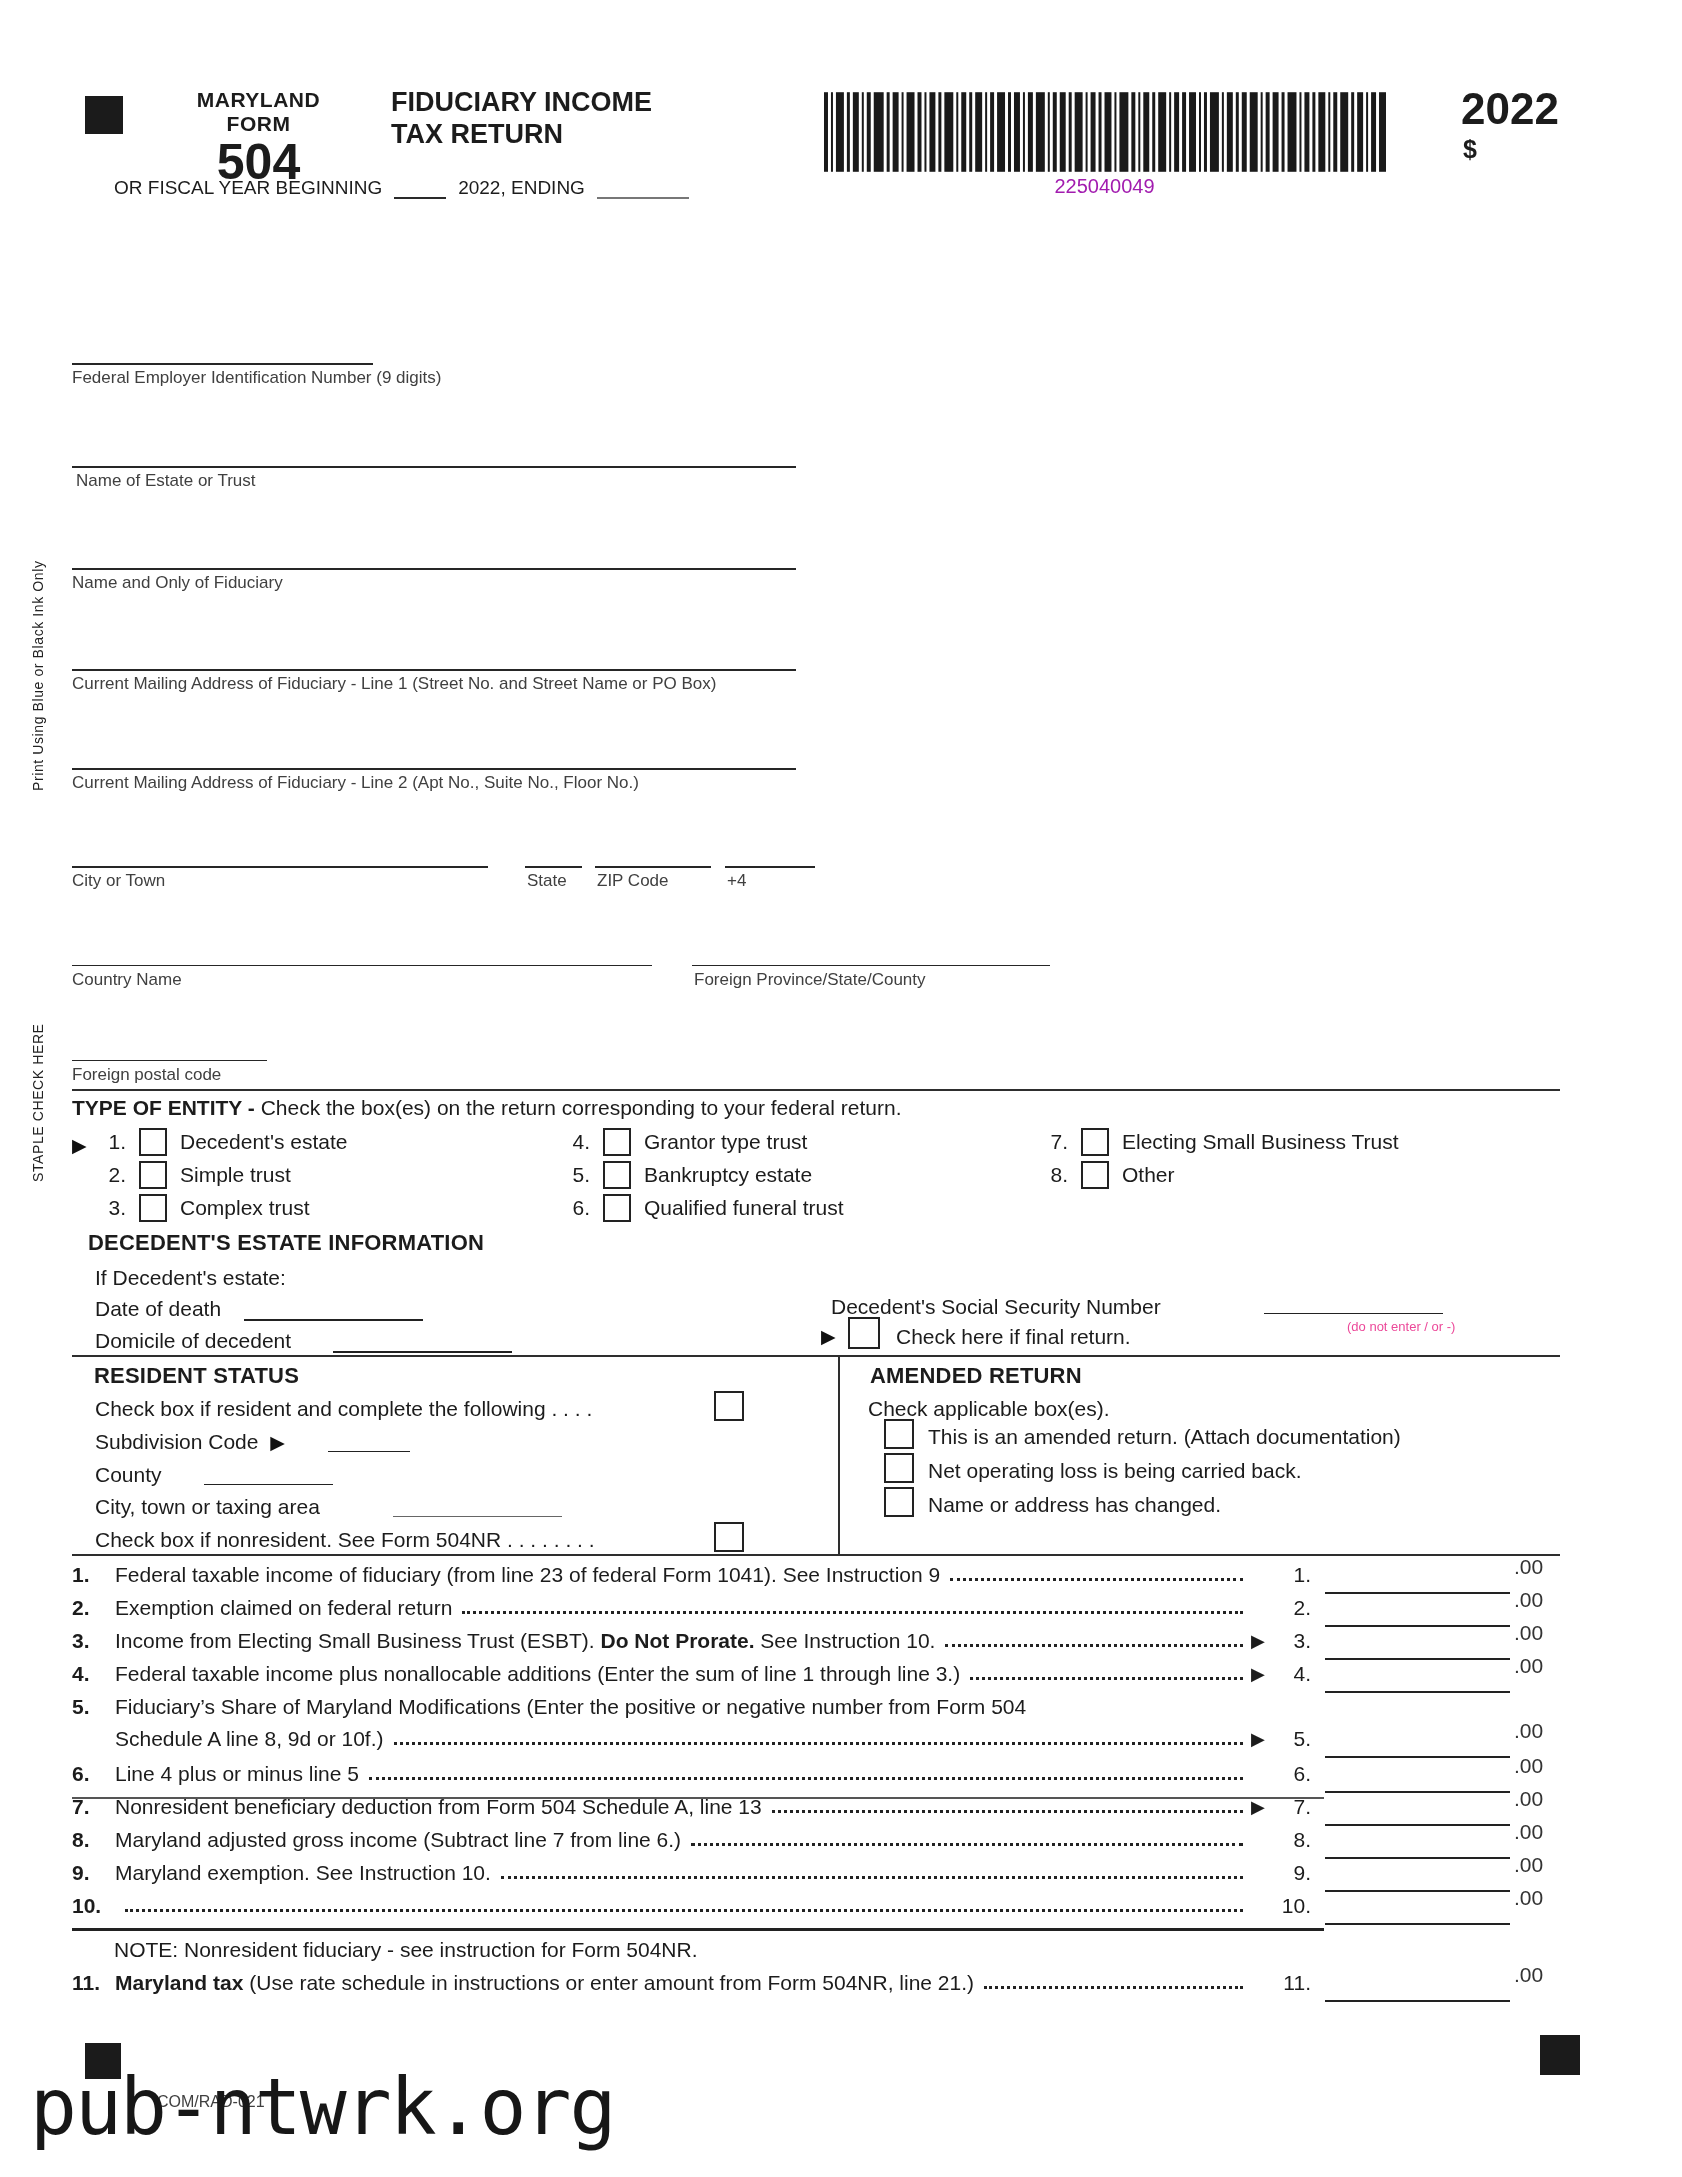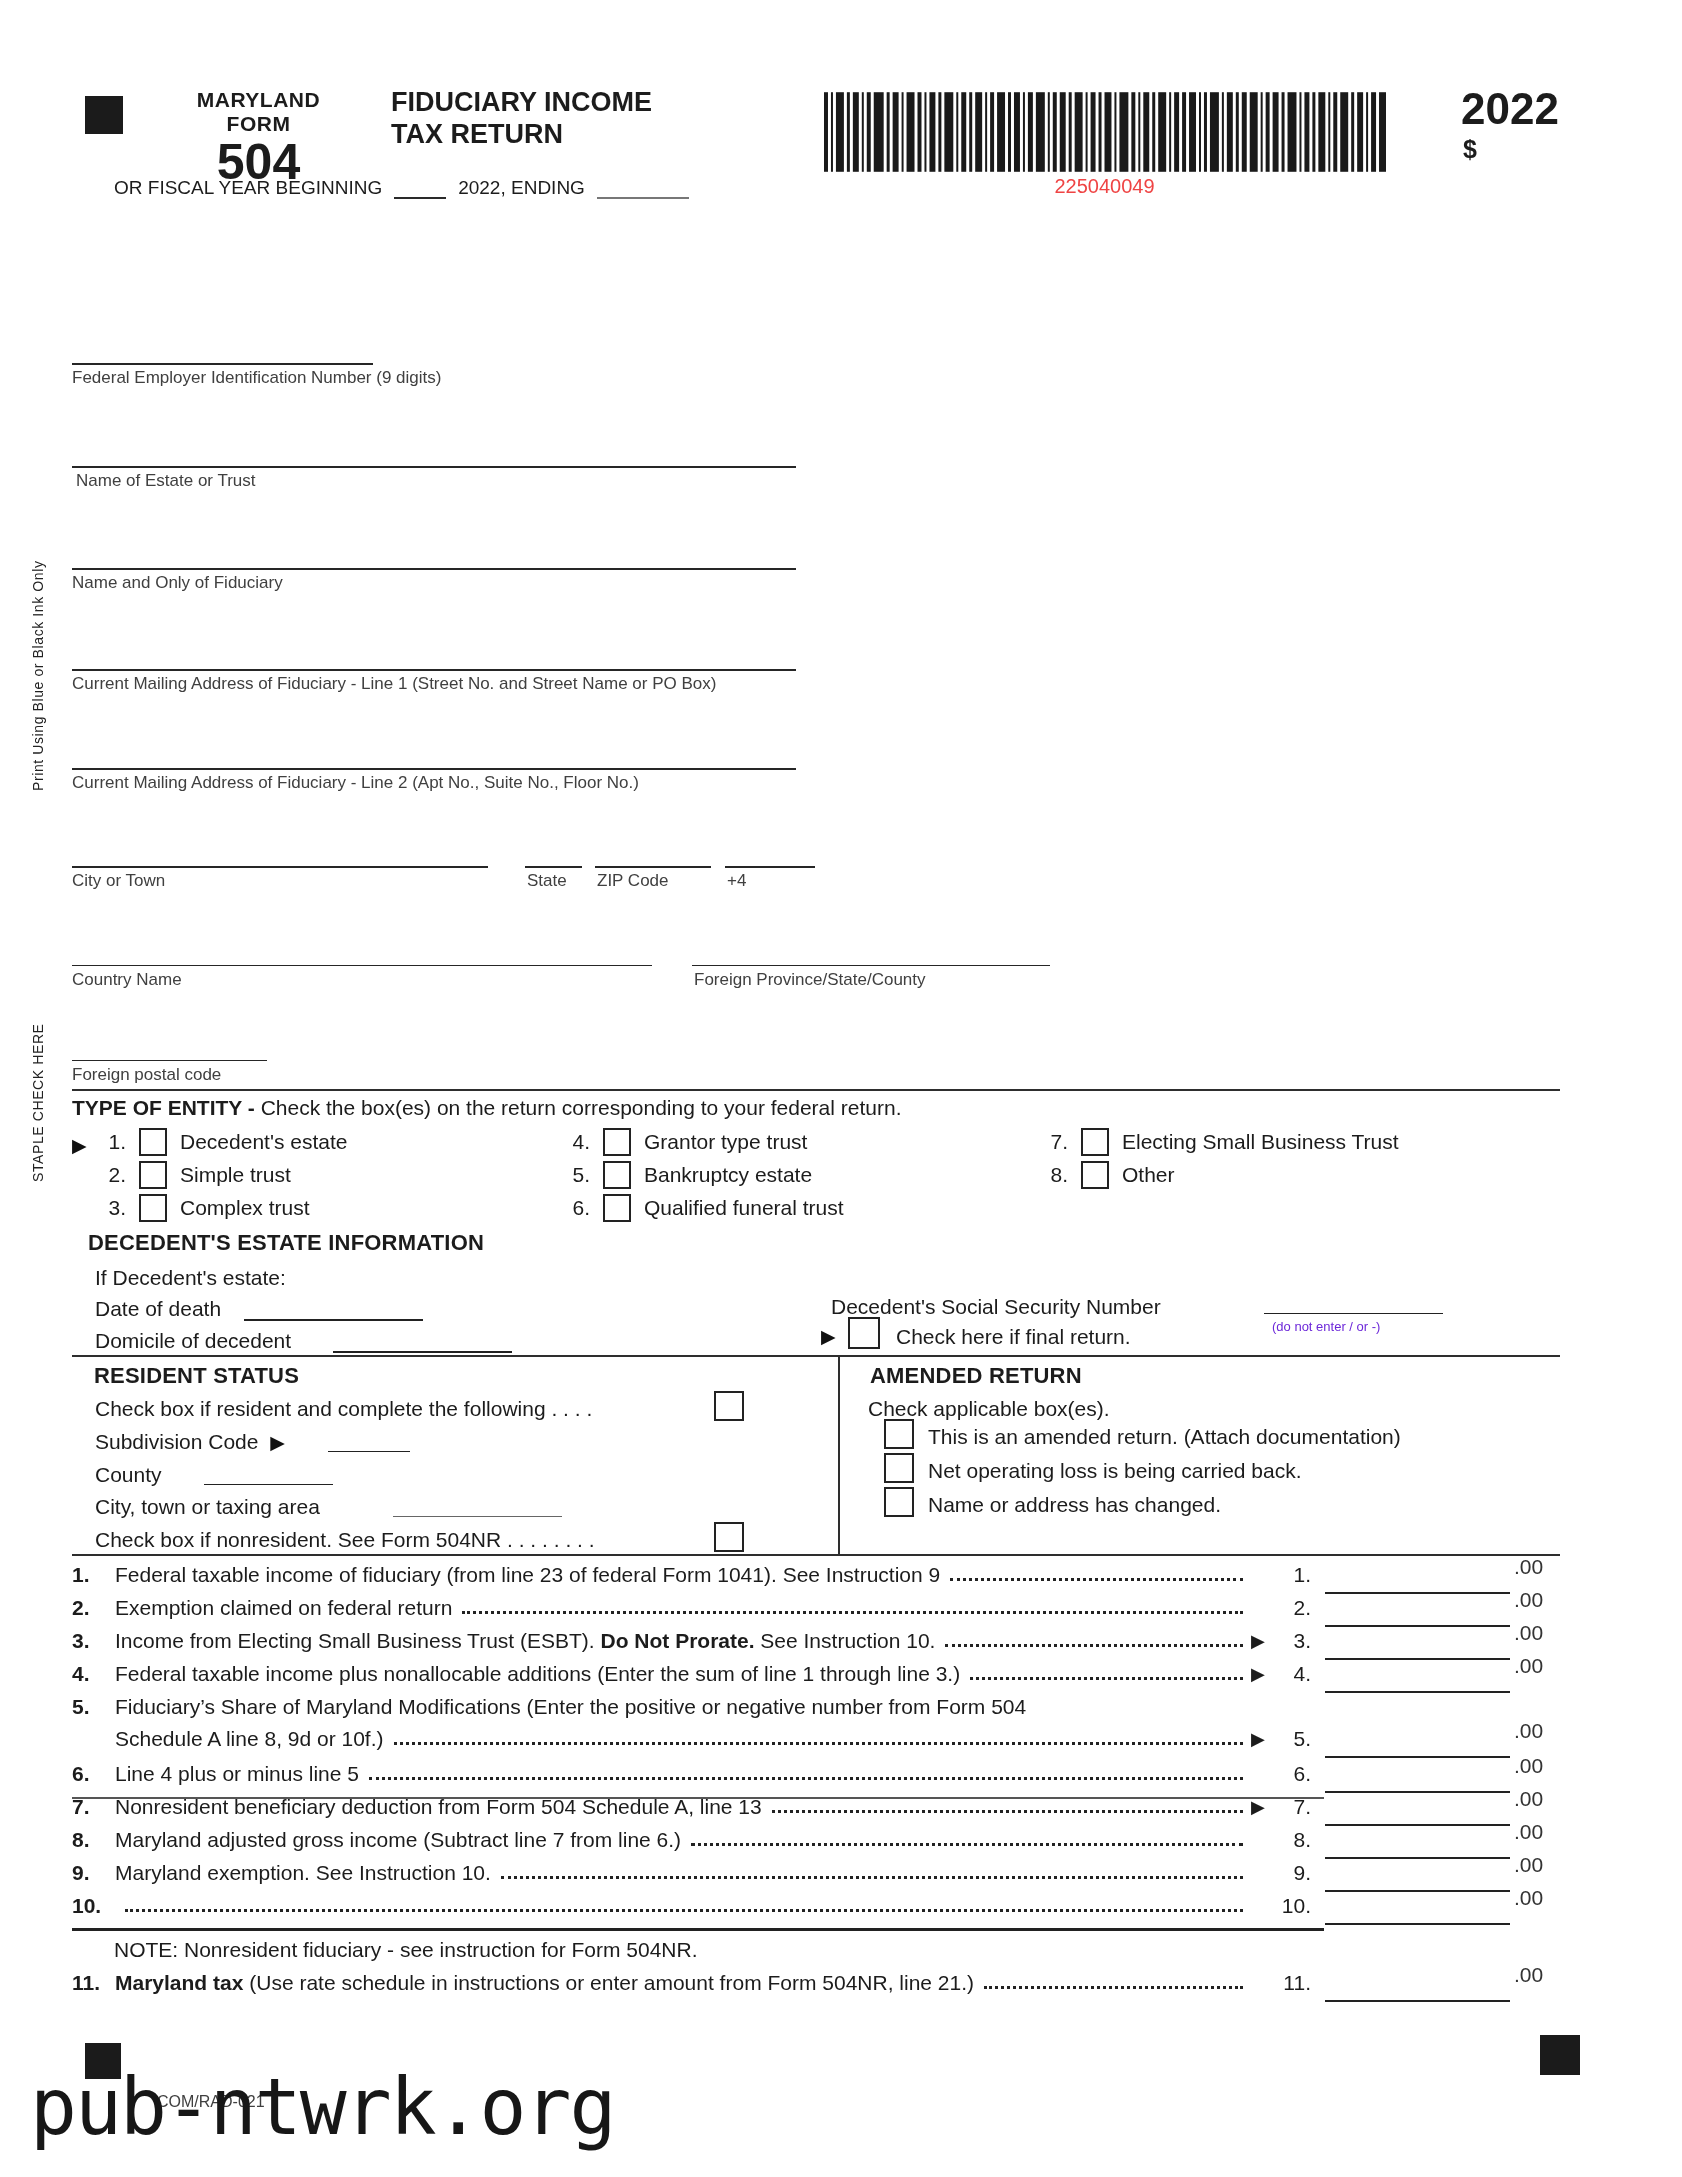--- a/index.html
+++ b/index.html
@@ -7,21 +7,21 @@
         font-family:"Liberation Sans", sans-serif;color:#1c1c1c;overflow:hidden;}
   .abs{position:absolute;}
   .b{font-weight:bold;}
   
   #corner-sq{left:85px;top:96px;width:38px;height:38px;background:#1b1b1b;}
   #form-id{left:169px;top:88px;width:179px;text-align:center;}
   #form-id .l1{font-size:21px;font-weight:bold;letter-spacing:0.5px;line-height:24px;}
   #form-id .num{font-size:50px;font-weight:bold;line-height:52px;}
   #form-title{left:391px;top:86px;font-size:27px;font-weight:bold;line-height:32px;}
   #barcode{left:824px;top:92px;}
-  #barcode-num{left:1005px;top:175px;width:199px;text-align:center;font-size:20px;color:#ef4444;}
+  #barcode-num{left:1005px;top:175px;width:199px;text-align:center;font-size:20px;color:#a21caf;}
   #year{left:1461px;top:84px;font-size:44px;font-weight:bold;}
   #dollar{left:1463px;top:135px;font-size:25px;font-weight:bold;}
   
   #fiscal{left:114px;top:177px;font-size:19px;display:flex;align-items:flex-end;}
   .blank{border-bottom:2px solid #2a2a2a;display:inline-block;height:20px;}
   
   .vnote{font-size:14px;letter-spacing:0.6px;color:#222;transform:rotate(-90deg);transform-origin:0 0;white-space:nowrap;}
   
   .fline{border-top:2px solid #262626;}
   .flabel{font-size:17px;color:#404040;}
@@ -241,21 +241,21 @@
   </div>
 
   <div class="abs sechead" style="left:72px;top:1230px;">DECEDENT'S ESTATE INFORMATION</div>
   <div class="abs body" style="left:95px;top:1266px;">If Decedent's estate:</div>
 
   <div class="abs body" style="left:95px;top:1297px;">Date of death</div>
   <div class="abs" style="left:244px;top:1319px;width:179px;border-bottom:2px solid #222;"></div>
 
   <div class="abs body" style="left:831px;top:1295px;">Decedent's Social Security Number</div>
   <div class="abs" style="left:1264px;top:1313px;width:179px;border-bottom:1.5px solid #222;"></div>
-  <div class="abs" style="left:1272px;top:1319px;font-size:13px;color:#6d28d9;">(do not enter / or -)</div>
+  <div class="abs" style="left:1347px;top:1319px;font-size:13px;color:#ec4899;">(do not enter / or -)</div>
 
   <div class="abs body" style="left:95px;top:1329px;">Domicile of decedent</div>
   <div class="abs" style="left:333px;top:1351px;width:179px;border-bottom:2.5px solid #222;"></div>
 
   <div class="abs tri" style="left:821px;top:1325px;">▶</div>
   <div class="abs cb" style="left:848px;top:1317px;width:32px;height:32px;"></div>
   <div class="abs body" style="left:896px;top:1325px;">Check here if final return.</div>
 
   <div class="abs hr" style="left:72px;top:1355px;width:1488px;"></div>
   <div class="abs" style="left:838px;top:1355px;width:2px;height:201px;background:#2e2e2e;"></div>

